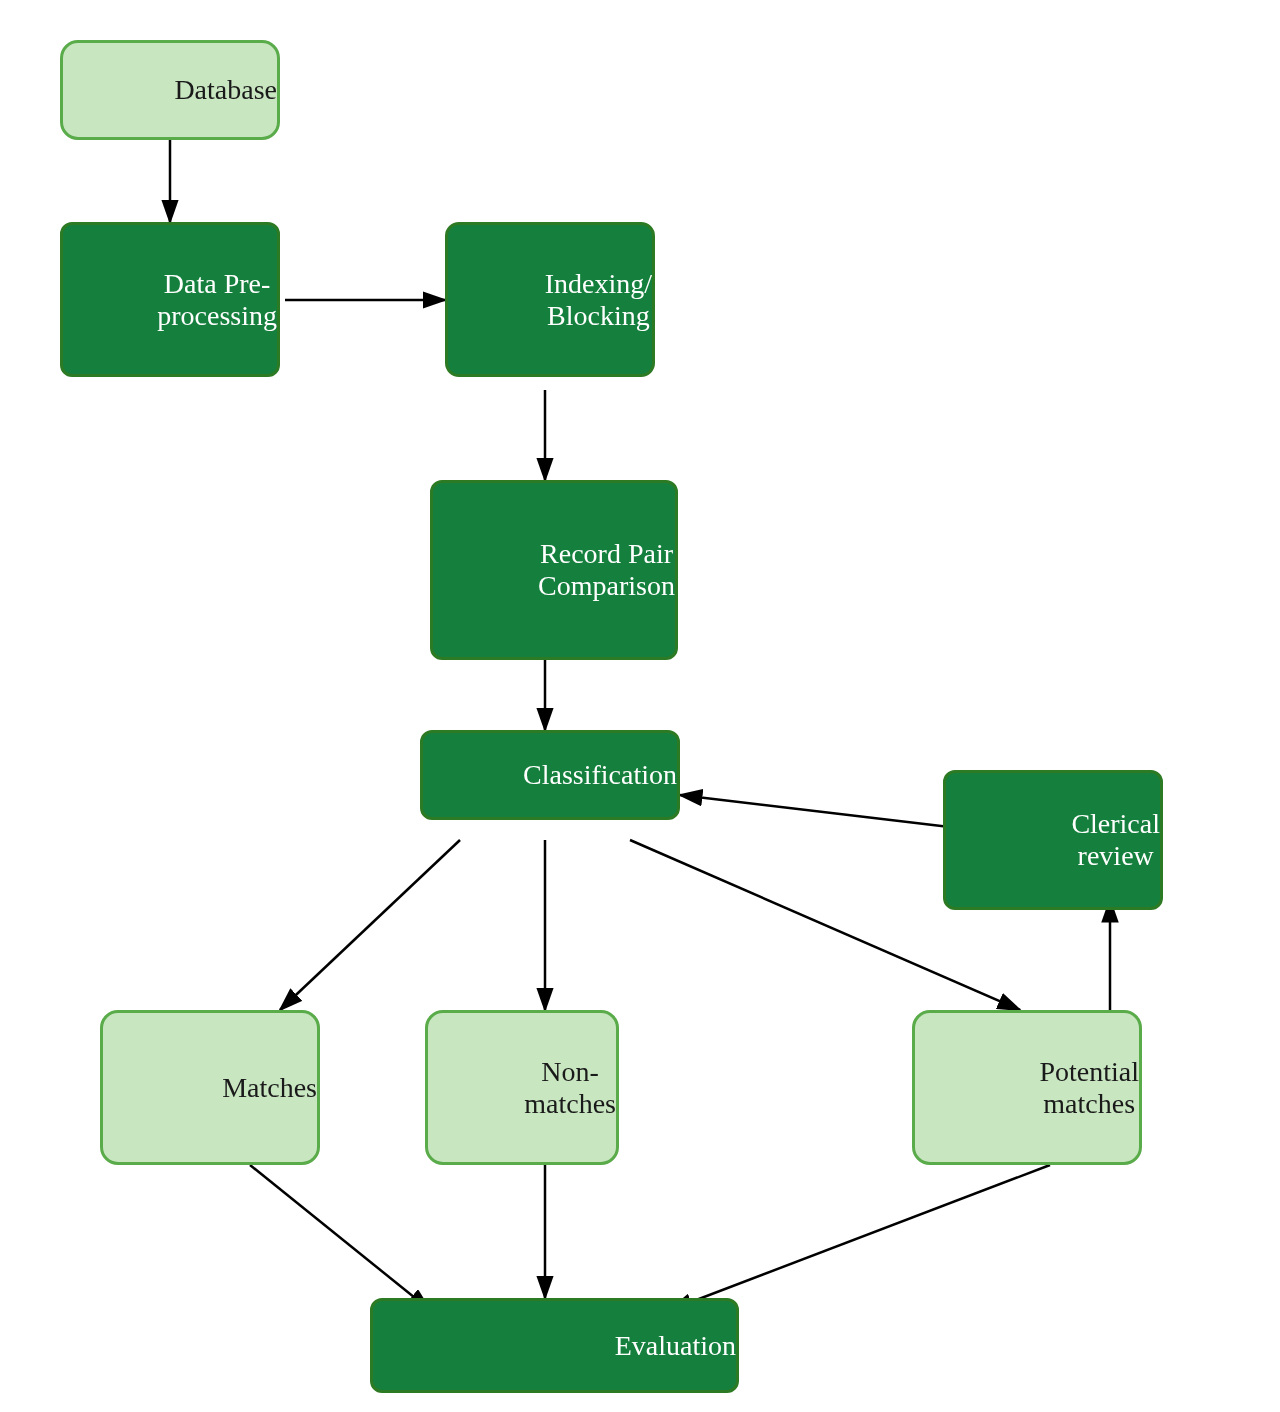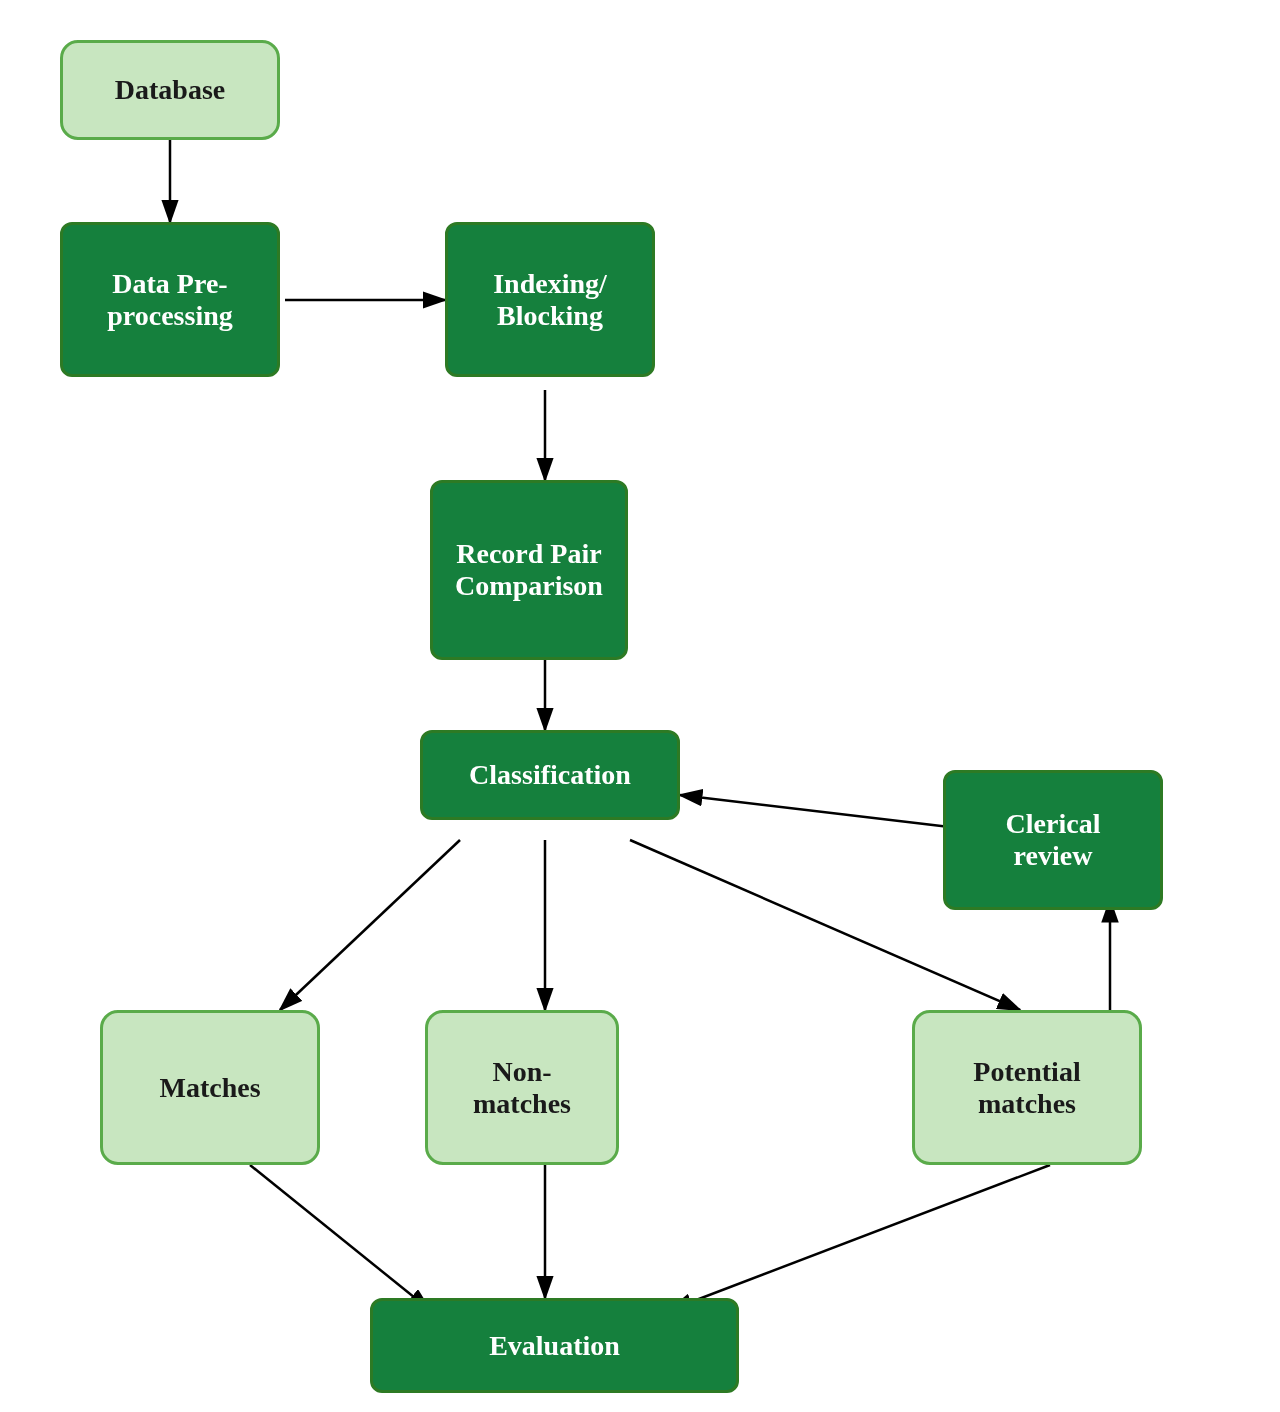--- a/index.html
+++ b/index.html
@@ -9,24 +9,24 @@
       height: 1412px;
       position: relative;
       font-family: serif;
       overflow: hidden;
     }
 
     .node {
       position: absolute;
       display: flex;
       align-items: center;
-      justify-content: center;
+      justify-content: flex-end;
       text-align: center;
       font-size: 28px;
-      font-weight: bold;
+      font-weight: normal;
     }
 
     .node-dark {
       background-color: #15803d;
       color: #ffffff;
       border: 3px solid #2d7a24;
     }
 
     .node-light {
       background-color: #c8e6c0;
@@ -95,25 +95,25 @@
 </svg>
 
 <div class="node node-light" style="left:60px; top:40px; width:220px; height:100px;">
   <span>Database</span>
 </div>
 
 <div class="node node-dark node-rounded" style="left:60px; top:222px; width:220px; height:155px;">
   <span>Data Pre-<br>processing</span>
 </div>
 
-<div class="node node-dark node-rounded" style="left:445px; top:222px; width:210px; height:155px;">
+<div class="node node-dark node-rounded" style="left:445px; top:222px; width:210px; height:155px;border-radius:14px;">
   <span>Indexing/<br>Blocking</span>
 </div>
 
-<div class="node node-dark node-rounded" style="left:430px; top:480px; width:198px; height:180px;">
+<div class="node node-dark node-rounded" style="left:430px; top:480px; width:248px; height:180px;">
   <span>Record Pair<br>Comparison</span>
 </div>
 
 <div class="node node-dark node-rounded" style="left:420px; top:730px; width:260px; height:90px;">
   <span>Classification</span>
 </div>
 
 <div class="node node-dark node-rounded" style="left:943px; top:770px; width:220px; height:140px;">
   <span>Clerical<br>review</span>
 </div>

